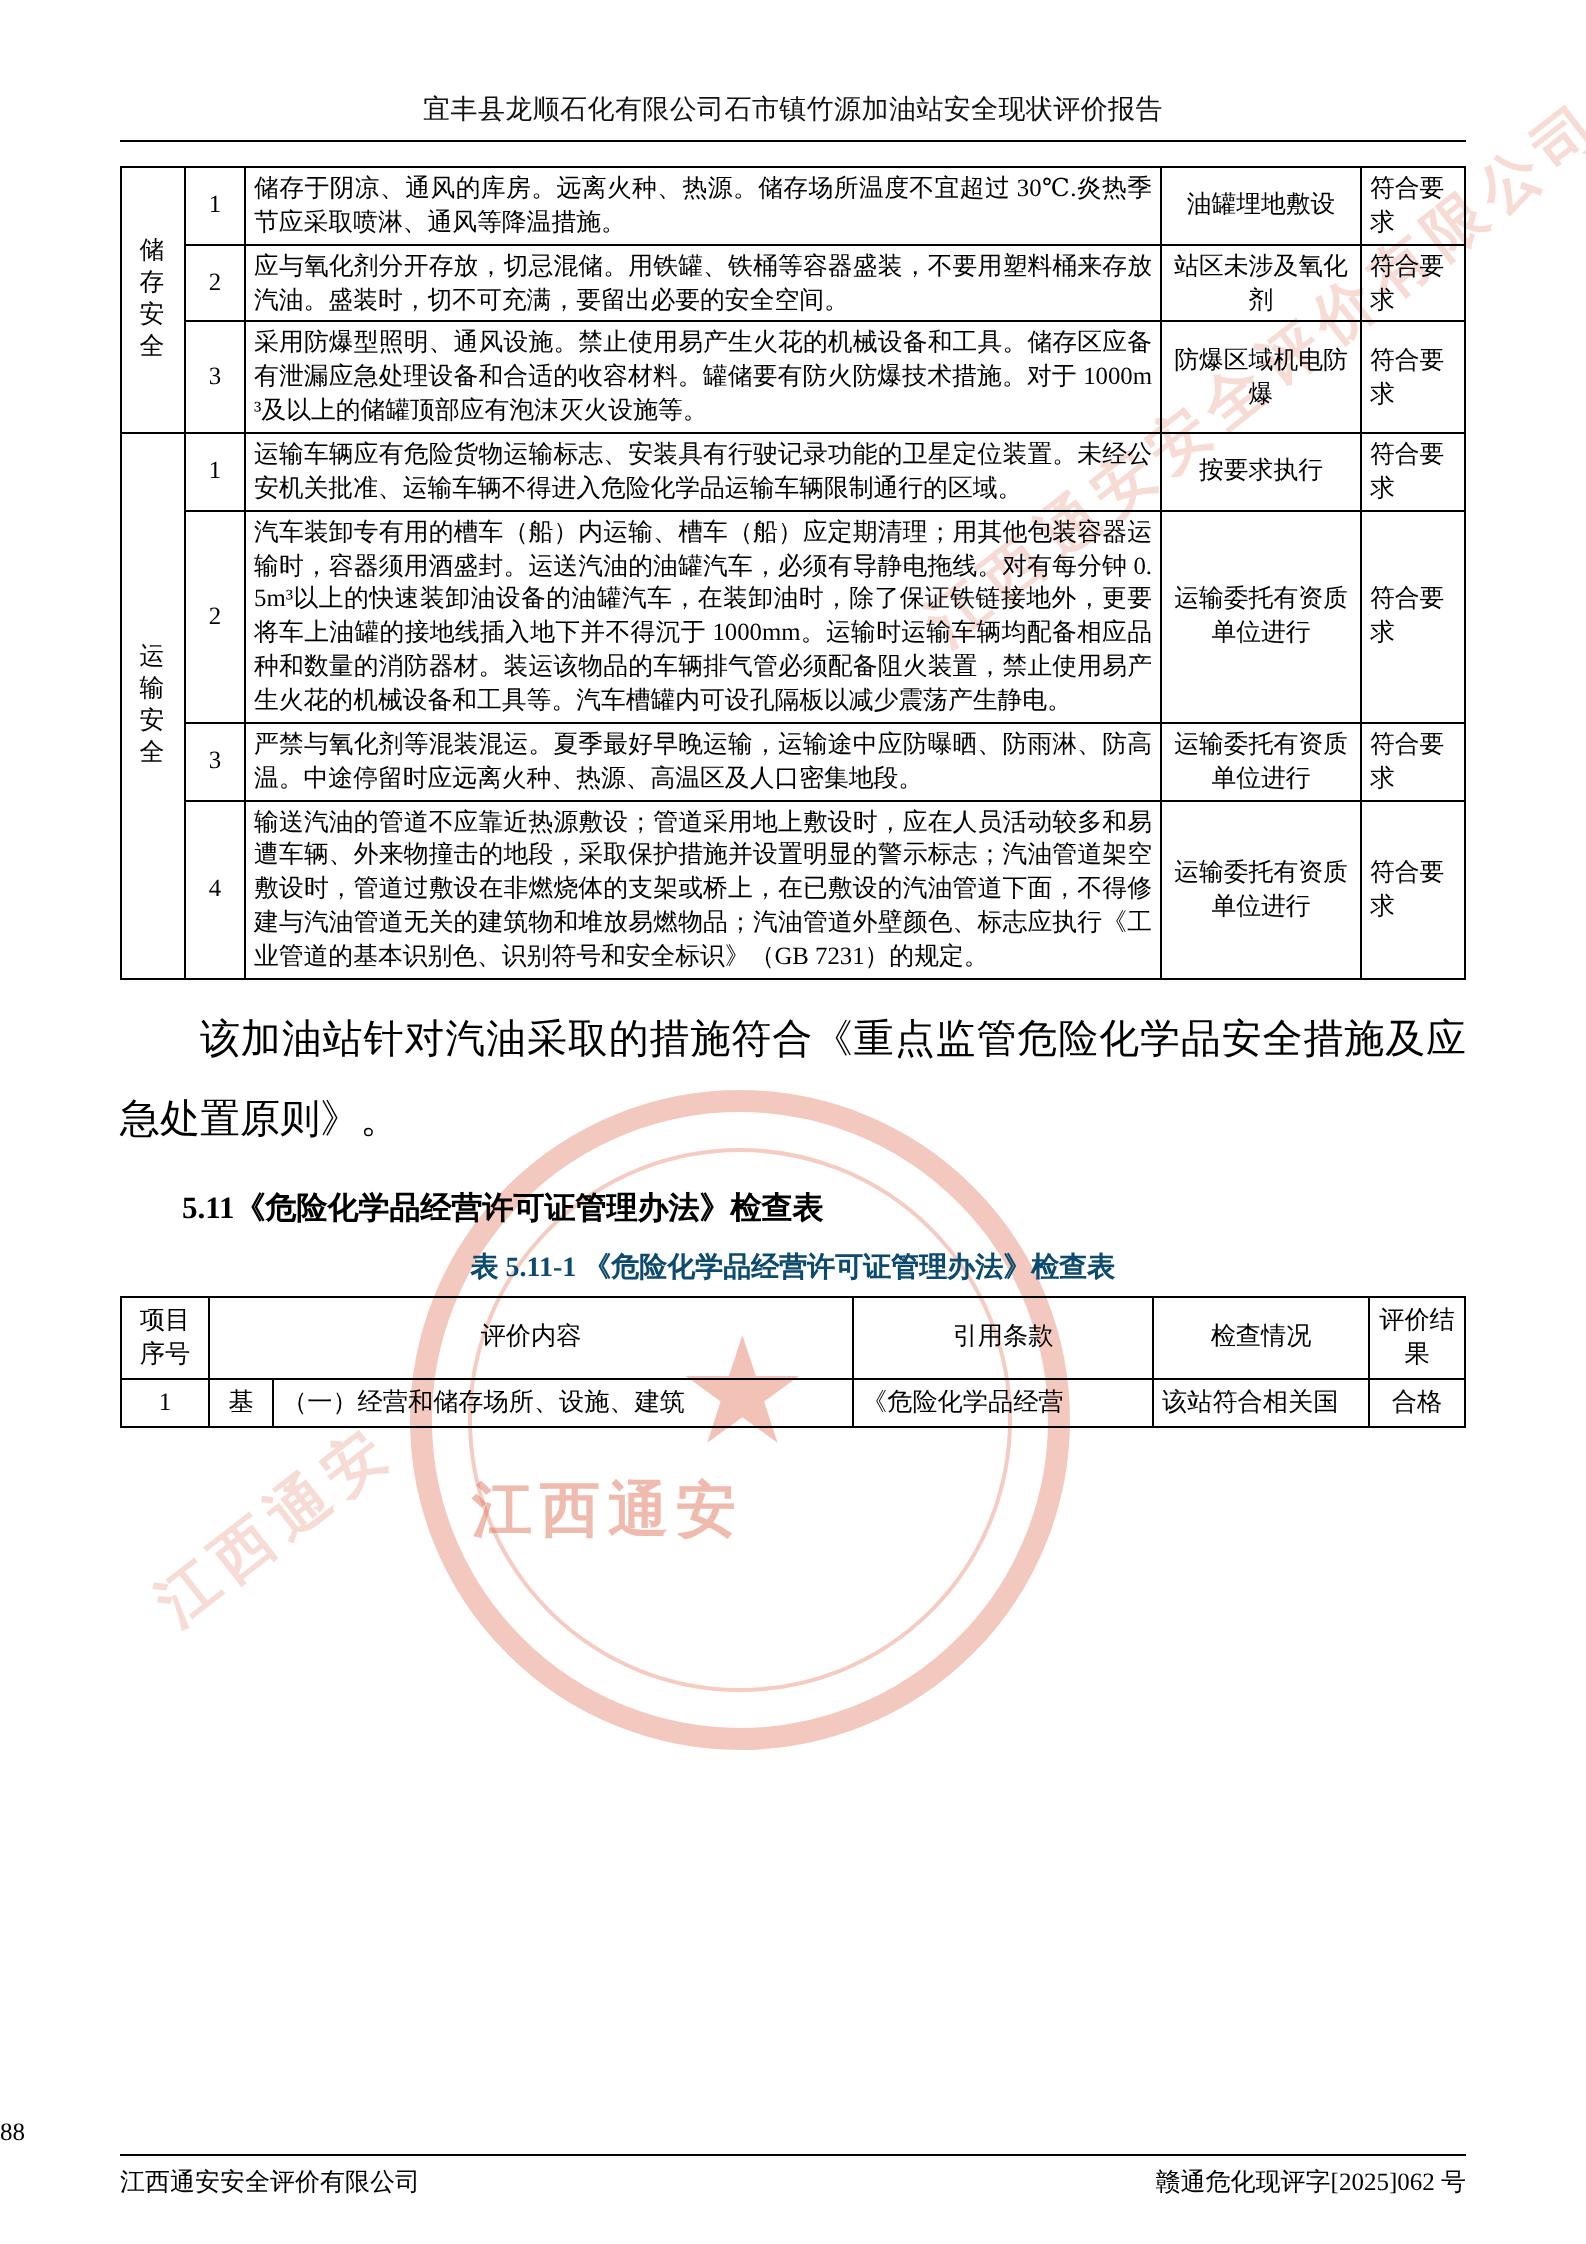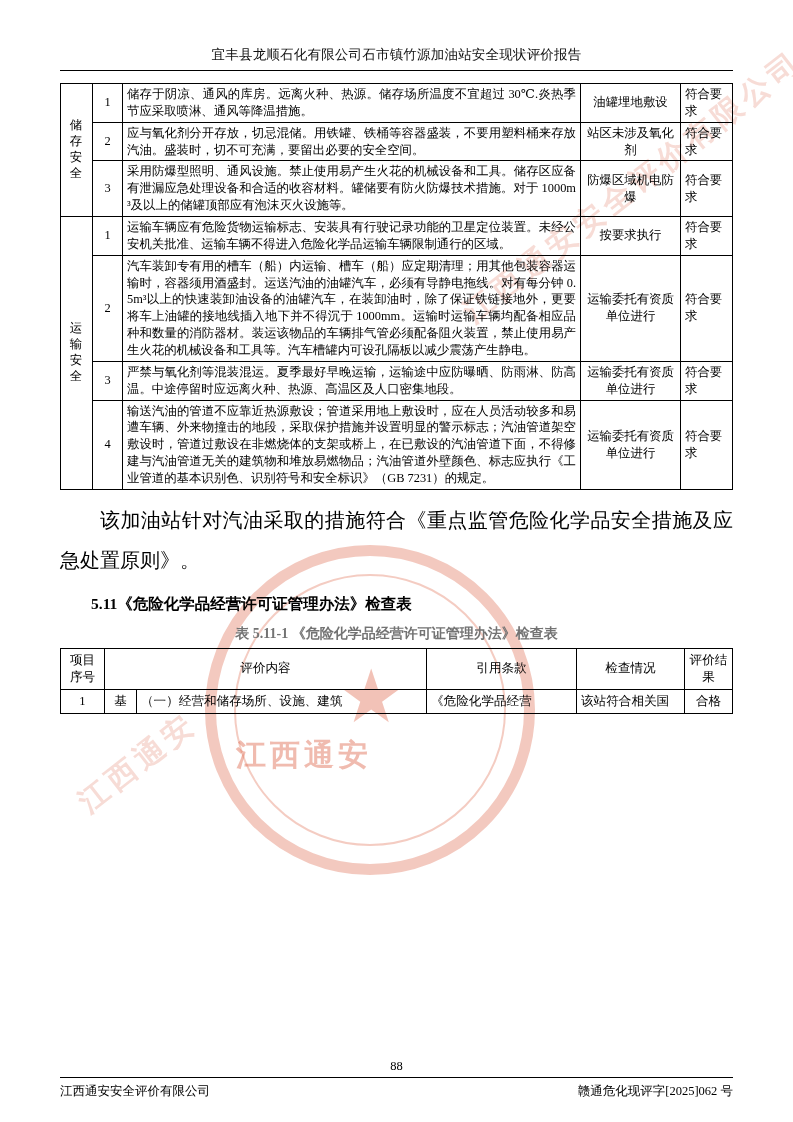--- a/index.html
+++ b/index.html
@@ -94,41 +94,40 @@
     font-weight: bold;
     margin: 14px 0 2px 0;
     text-indent: 2em;
     color: #000;
   }
   p.tbl-caption {
     text-align: center;
     font-size: 14px;
     font-weight: bold;
     margin: 10px 0 5px 0;
-    color: #737373;
+    color: #0c4a6e;
   }
   
   table.tbl2 td {
     font-size: 12.6px;
     padding: 3px 4px;
   }
   table.tbl2 td.h {
     text-align: center;
     font-weight: normal;
   }
   .two-line {
     line-height: 1.25;
   }
   
   .page-number {
     position: absolute;
     left: 0;
     right: 0;
     bottom: 48px;
-    text-align: center;
     font-size: 12.5px;
     color: #000;
   }
   .doc-footer {
     position: absolute;
     left: 60px;
     right: 60px;
     bottom: 22px;
     border-top: 1.2px solid #000;
     padding-top: 5px;

